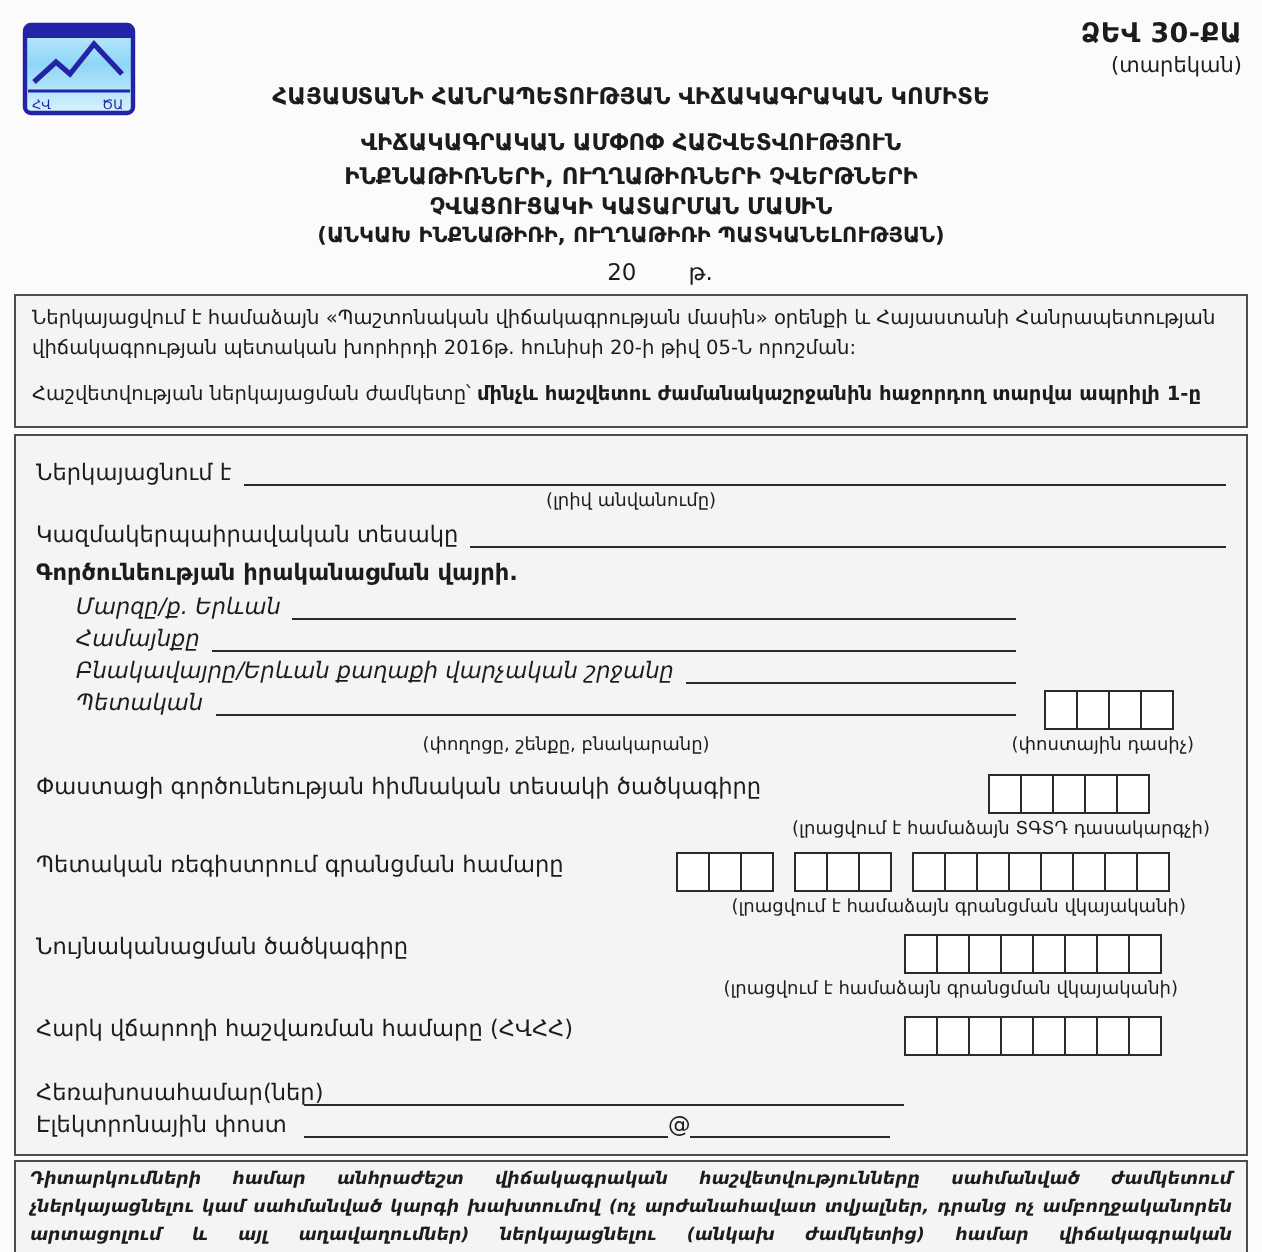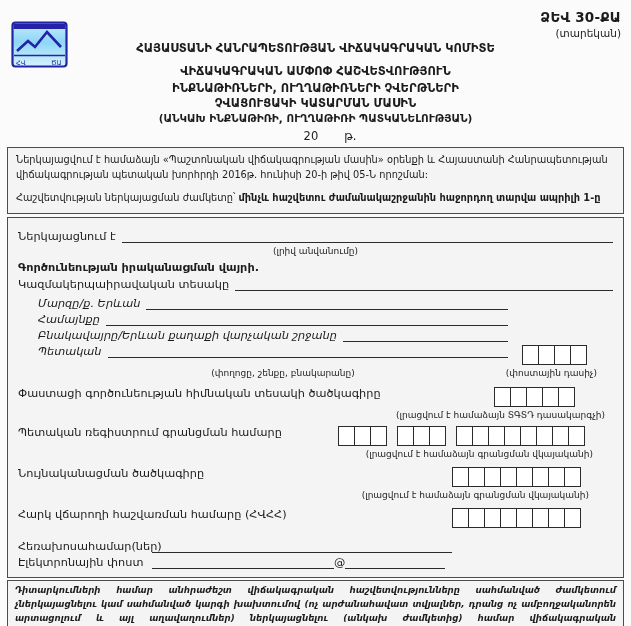--- a/index.html
+++ b/index.html
@@ -6,21 +6,21 @@
   html, body { width: 631px; }
   body {
     font-family: "DejaVu Sans", sans-serif;
     background: #fbfbfb;
     color: #1c1c1c;
     -webkit-font-smoothing: antialiased;
   }
   .page { position: relative; width: 631px; height: 626px; overflow: hidden; }
 
   
-  .logo { position: absolute; left: 11px; top: 21px; width: 57px; height: 54px; }
+  .logo { position: absolute; left: 11px; top: 11px; width: 57px; height: 54px; }
   .form-code { position: absolute; right: 10px; top: 9px; text-align: right; }
   .form-code .code { font-weight: bold; font-size: 13.5px; letter-spacing: .2px; }
   .form-code .period { font-size: 10.5px; margin-top: 2px; }
   .header-center { text-align: center; padding-top: 41px; }
   .h-org { font-weight: bold; font-size: 11.5px; margin-bottom: 9px; }
   .h-t  { font-weight: bold; font-size: 11.5px; margin-bottom: 3px; }
   .h-sub { font-weight: bold; font-size: 10.5px; margin-top: 2px; }
   .h-year { font-size: 11.5px; margin-top: 5px; padding-left: 29px; }
   .h-year .gap { display: inline-block; width: 26px; }
 
@@ -98,27 +98,27 @@
   </div>
 
   <div class="box main-box">
 
     <div class="frow">
       <span class="lbl">Ներկայացնում է</span>
       <span class="fill"></span>
     </div>
     <div class="note note-center" style="margin-bottom:5px">(լրիվ անվանումը)</div>
 
+    <div class="frow" style="margin-bottom:6px">
+      <span class="lbl">Կազմակերպաիրավական տեսակը</span>
+      <span class="fill"></span>
+    </div>
+
     <div class="frow" style="margin-bottom:4px">
       <span class="lbl lbl-b">Գործունեության իրականացման վայրի.</span>
-    </div>
-
-    <div class="frow" style="margin-bottom:6px">
-      <span class="lbl">Կազմակերպաիրավական տեսակը</span>
-      <span class="fill"></span>
     </div>
 
     <div class="frow indent" style="width:470px">
       <span class="lbl lbl-i">Մարզը/ք. Երևան</span>
       <span class="fill"></span>
     </div>
     <div class="frow indent" style="width:470px">
       <span class="lbl lbl-i">Համայնքը</span>
       <span class="fill"></span>
     </div>

